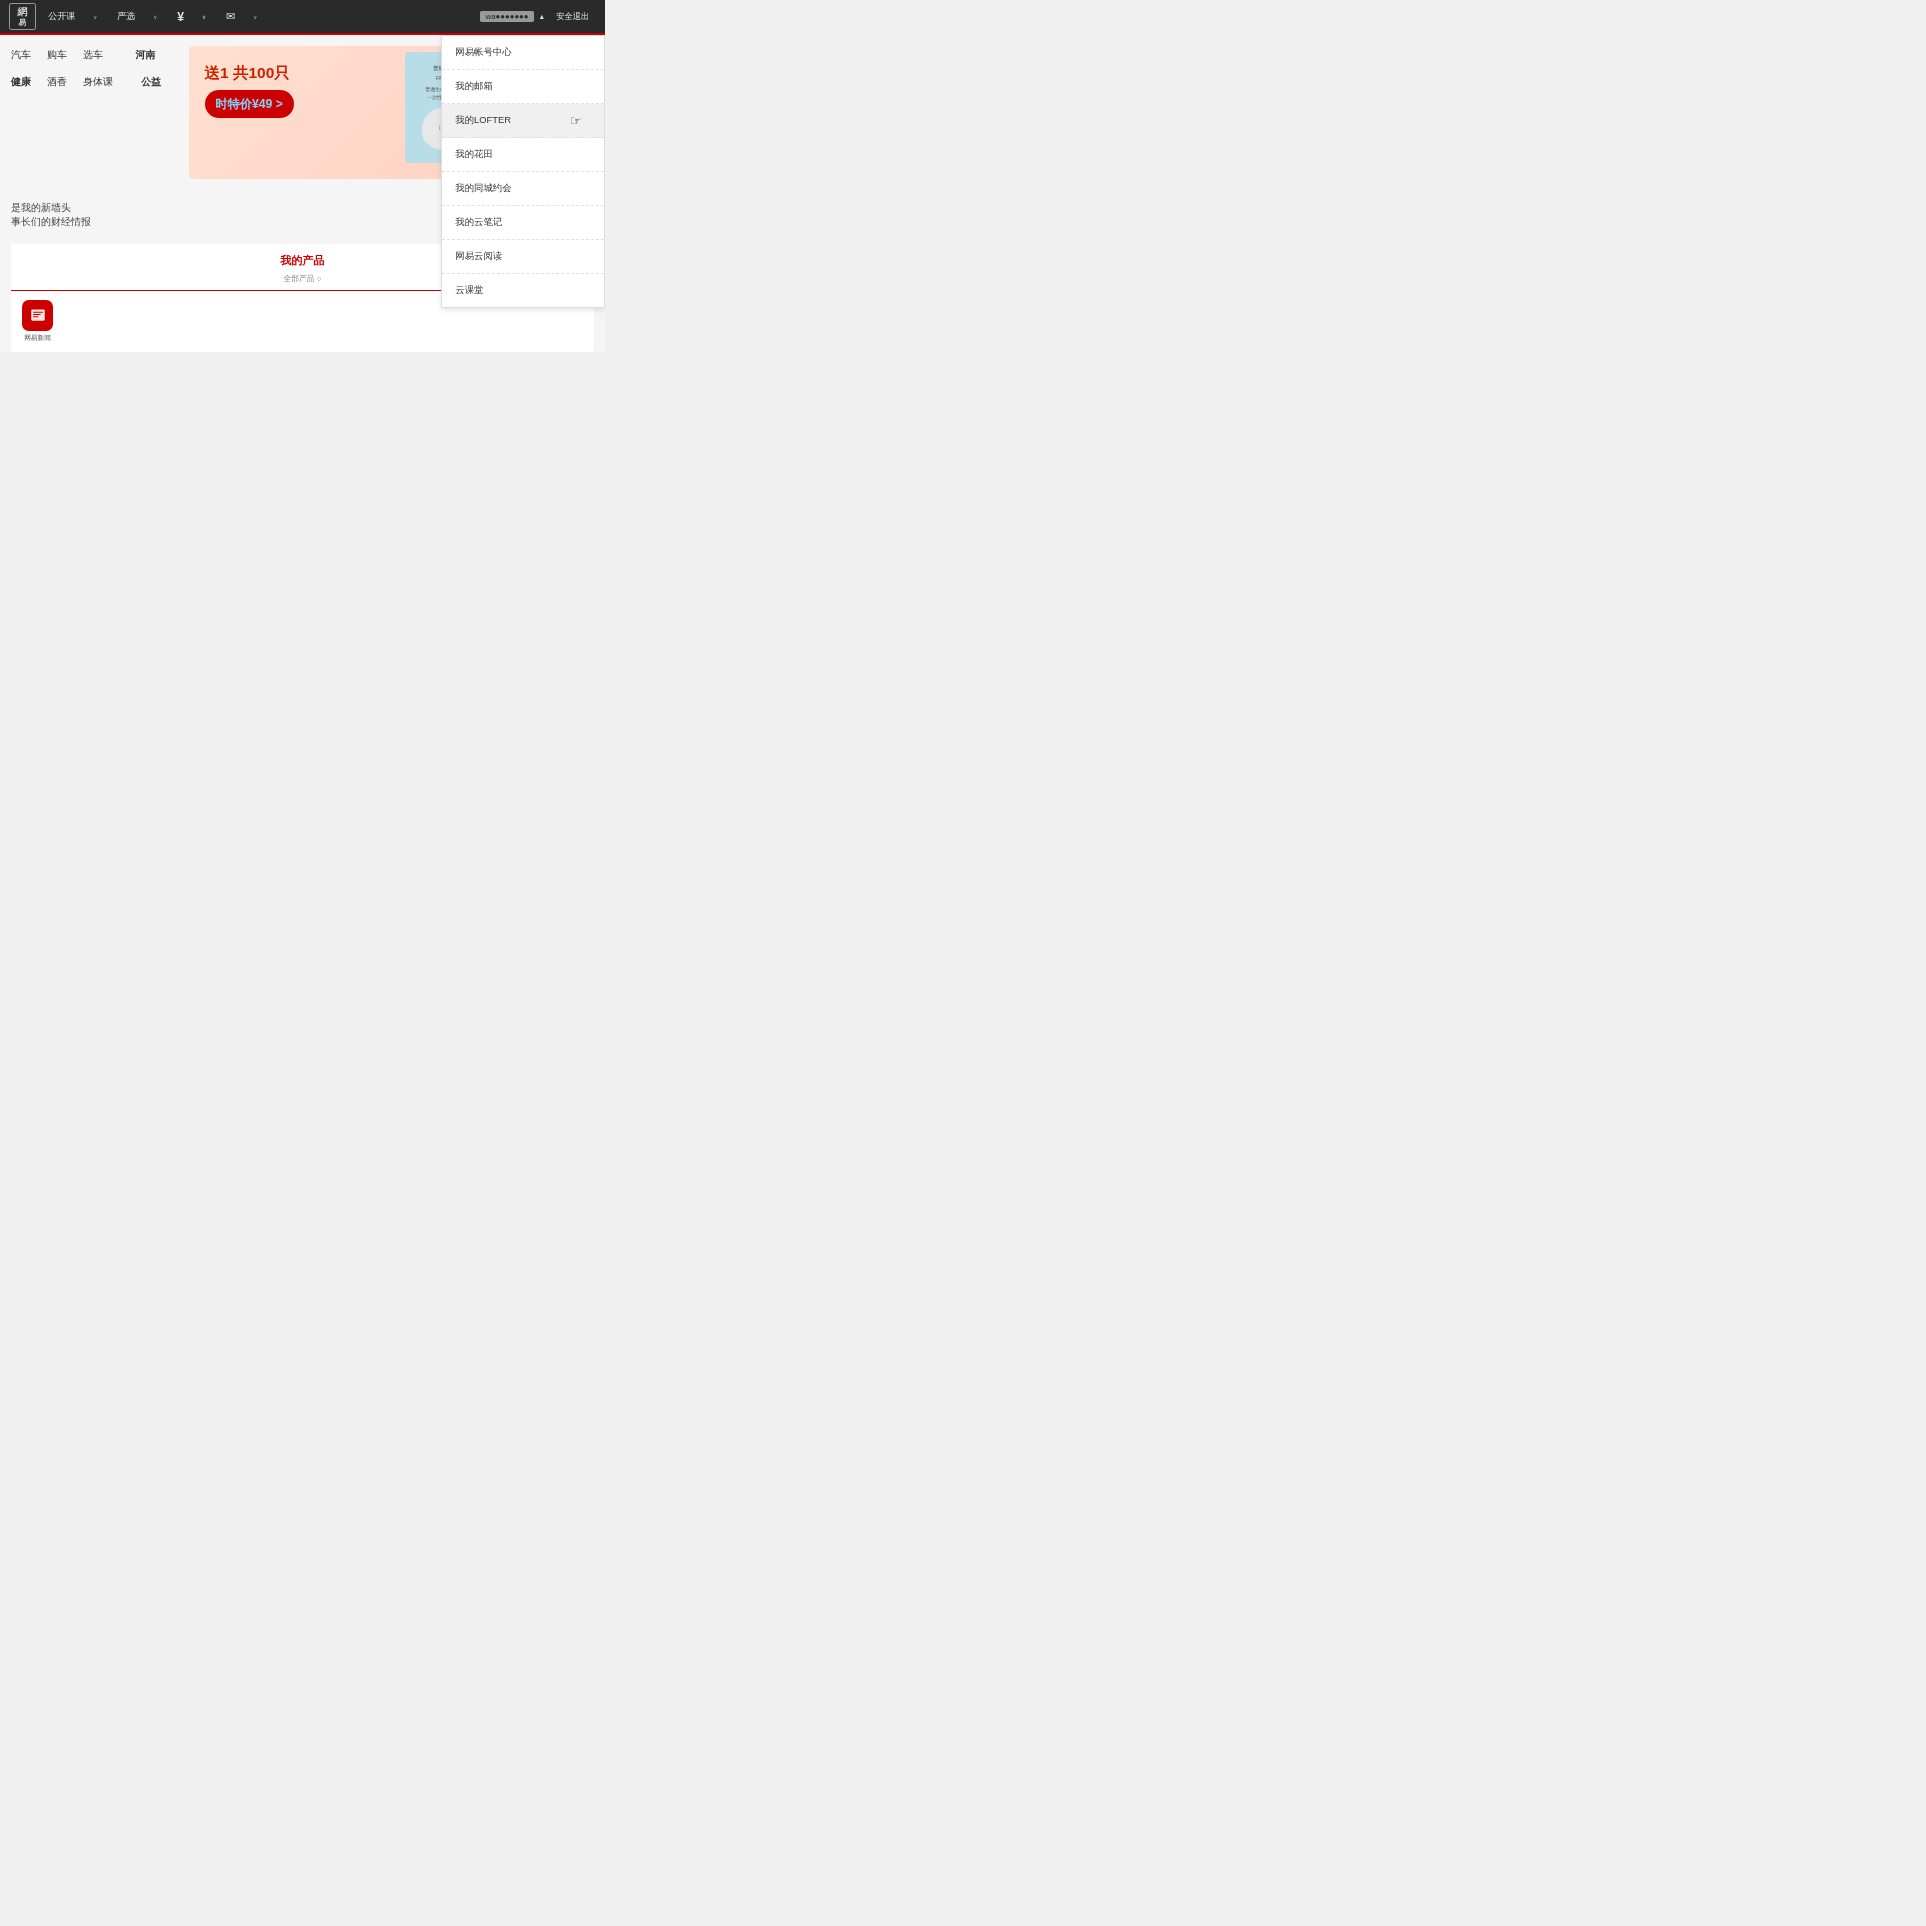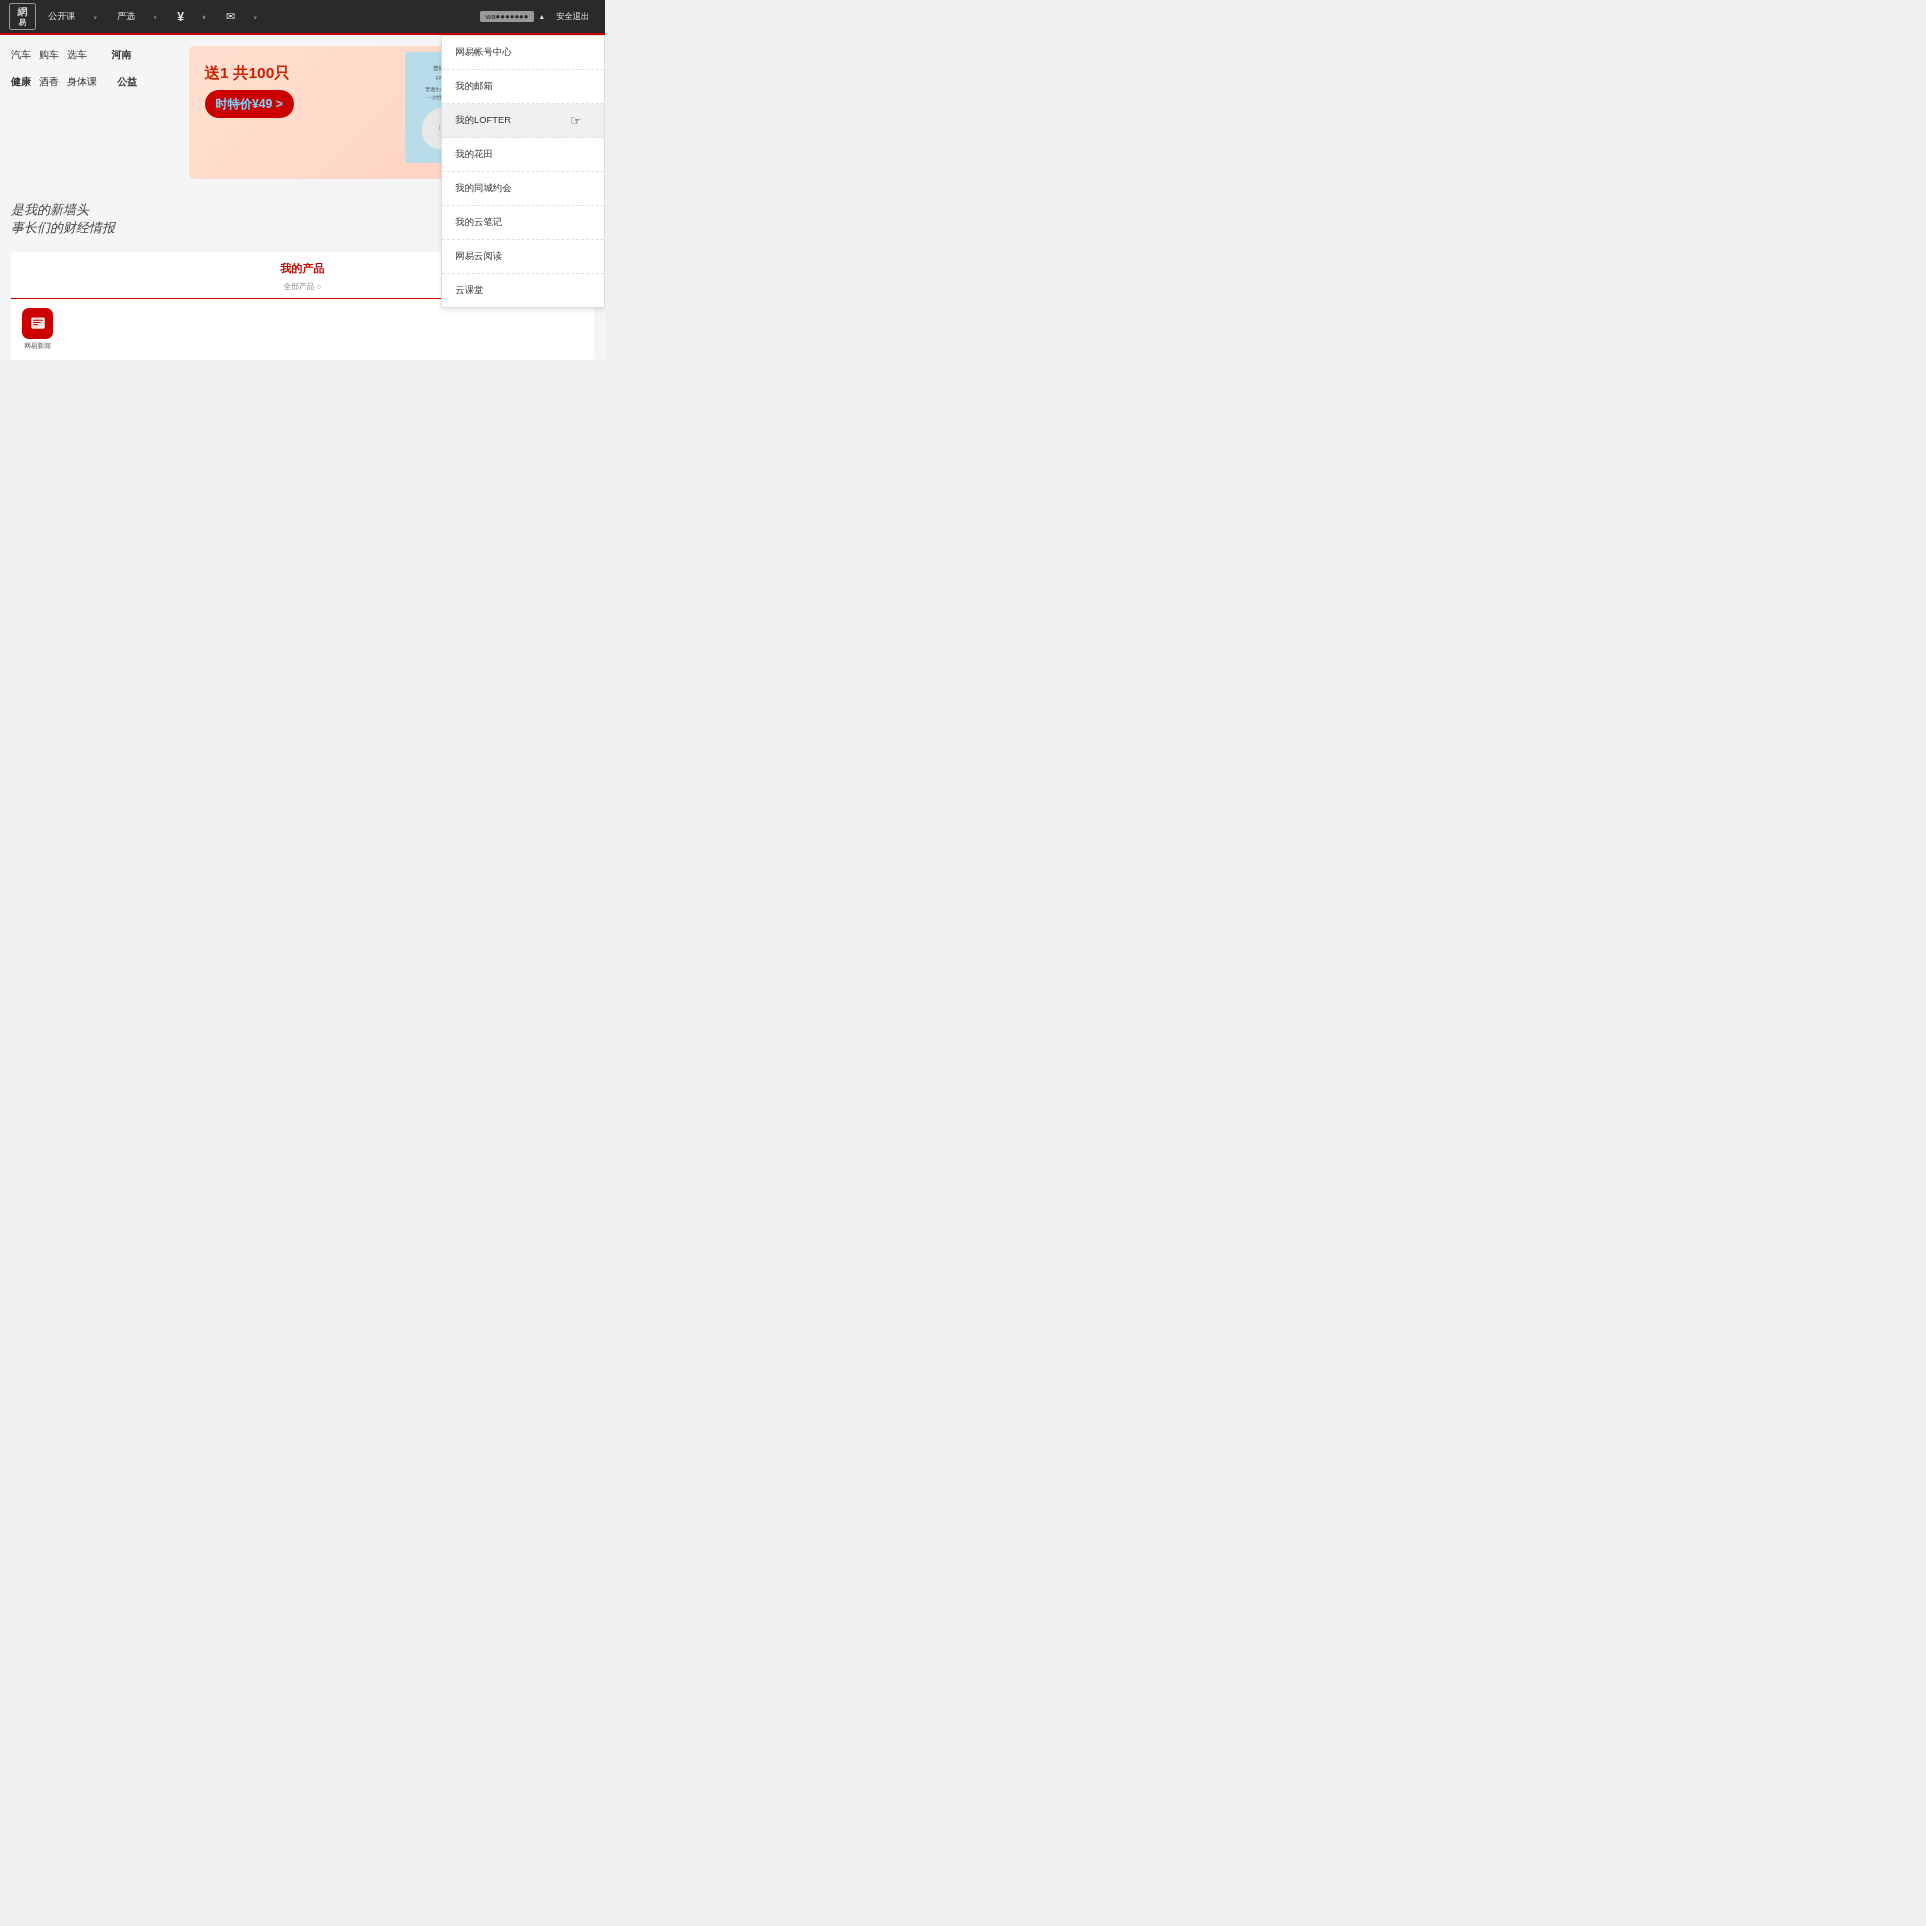--- a/index.html
+++ b/index.html
@@ -93,21 +93,21 @@
     
     .left-nav {
       background: #f5f5f5;
       padding: 13.3px 11px;
       width: 178px;
       flex-shrink: 0;
     }
 
     .left-nav-row {
       display: flex;
-      gap: 8px;
+      gap: 16px;
       margin-bottom: 12.2px;
       align-items: center;
     }
 
     .left-nav-item {
       font-size: 10px;
       color: #333;
       cursor: pointer;
     }
 
@@ -167,24 +167,23 @@
       overflow: hidden;
     }
 
     .mask-text-content {
       font-size: 6.1px;
       color: #444;
       line-height: 1.4;
     }
 
     .link-item {
-      font-size: 13px;
+      font-size: 10px;
       color: #444;
       cursor: pointer;
-      font-style: italic;
     }
 
     
     .my-products-section {
       background: white;
       margin: 9px 11px;
       border-radius: 2.2px;
       padding: 0;
     }
 

